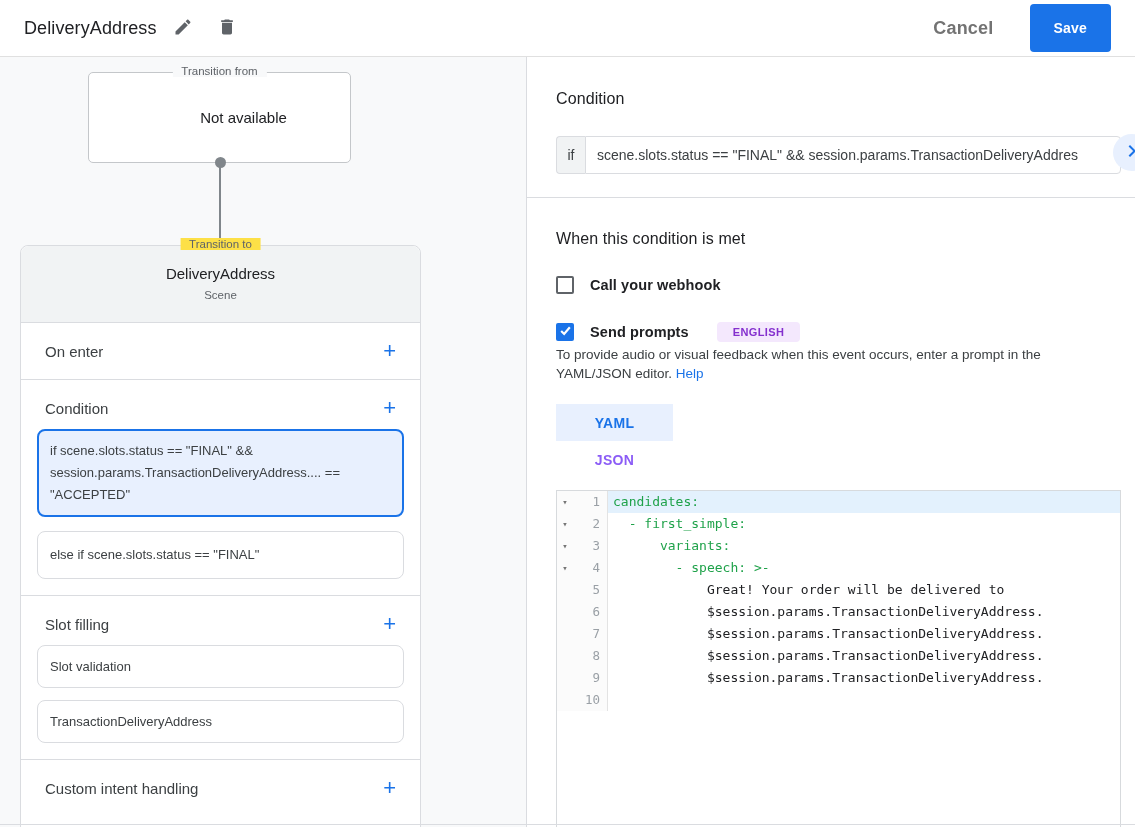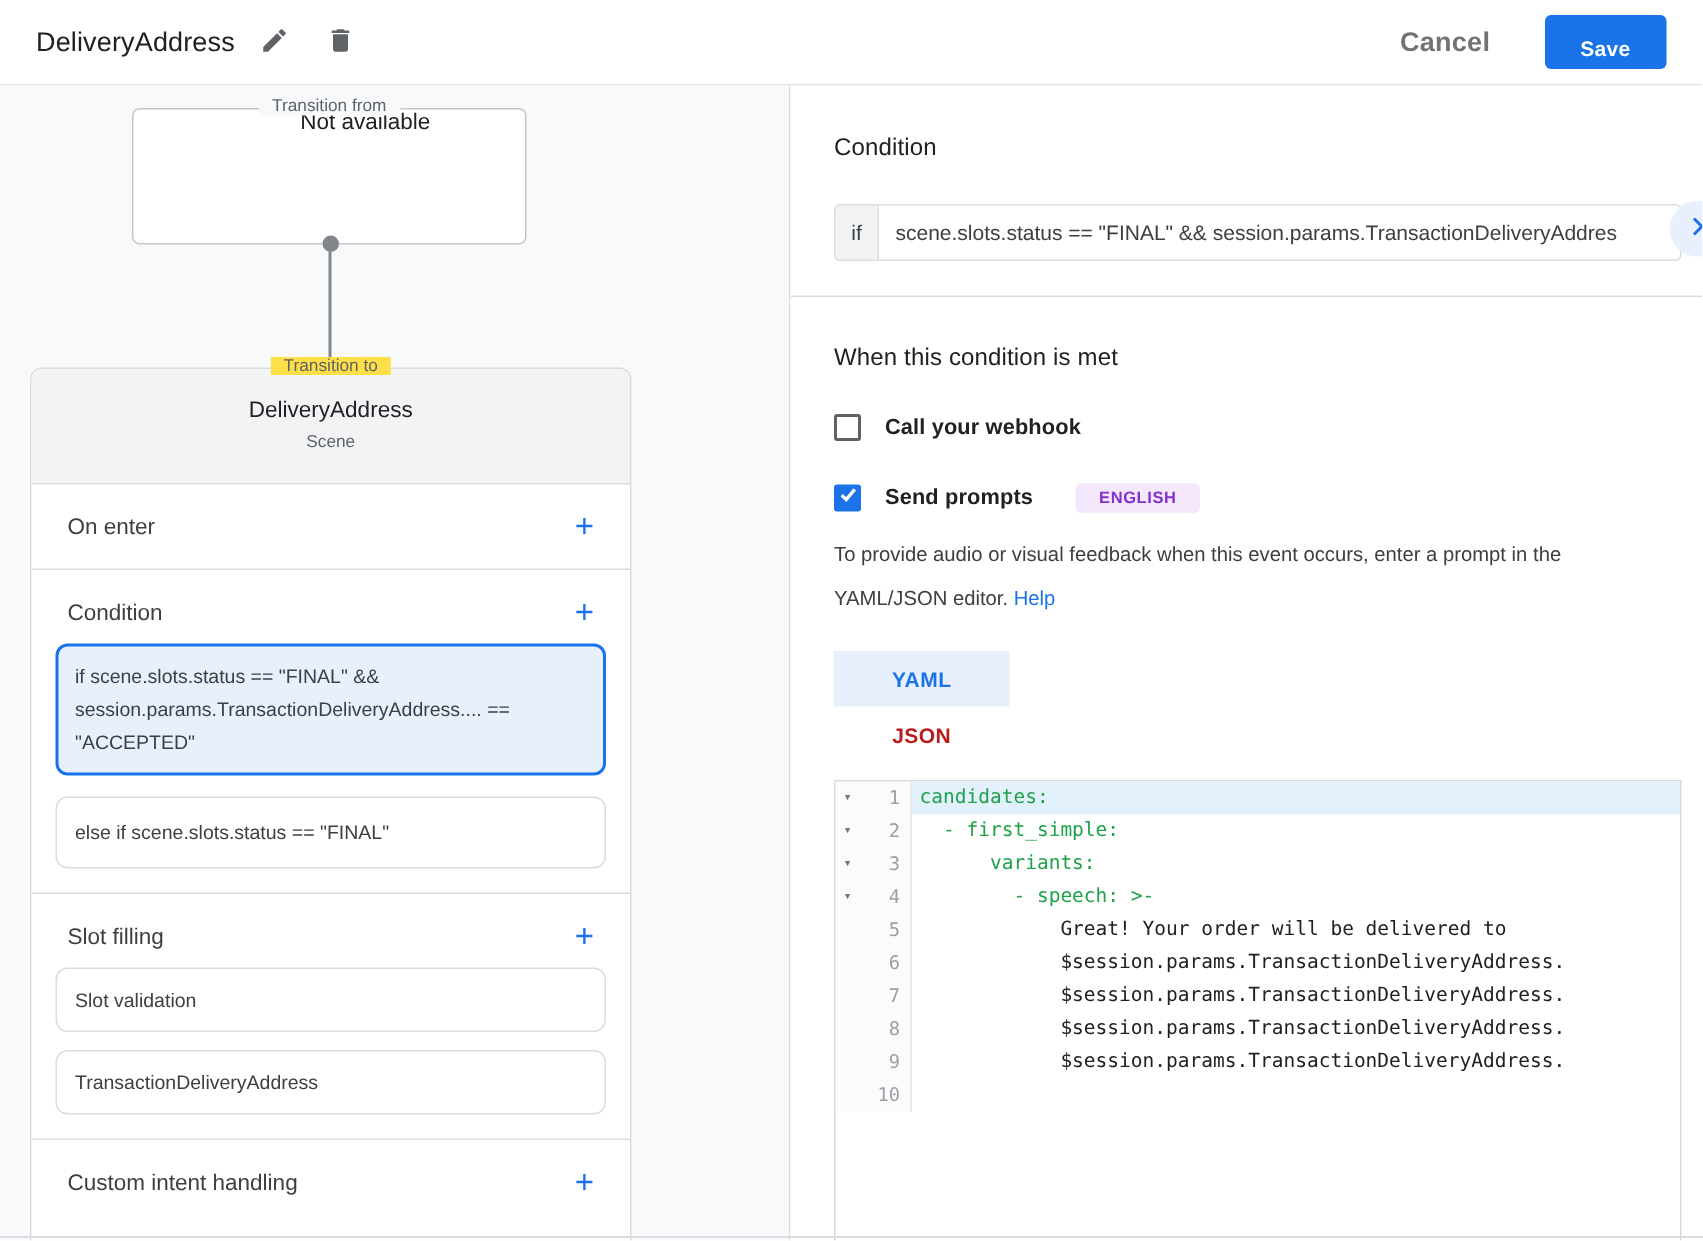--- a/index.html
+++ b/index.html
@@ -10,32 +10,32 @@
   .topbar { height:57px; display:flex; align-items:center; padding:0 24px;
     border-bottom:1px solid #e0e0e0; background:#fff; }
   .topbar-title { font-size:18px; color:#202124; letter-spacing:.1px; }
   .icon-btn { width:36px; height:36px; border:none; background:transparent; display:flex;
     align-items:center; justify-content:center; cursor:pointer; margin-left:8px; border-radius:50%; }
   .icon-btn svg { fill:#5f6368; }
   .topbar-spacer { flex:1; }
   .btn-text { color:#737373; font-size:18px; font-weight:700; background:none; border:none;
     padding:8px 16px; cursor:pointer; letter-spacing:.2px; }
   .btn-primary { background:#1a73e8; color:#fff; font-size:14px; font-weight:700; border:none;
-    border-radius:4px; padding:14px 24px; height:36px; margin-left:20px; cursor:pointer; letter-spacing:.2px; }
+    border-radius:4px; padding:14px 24px; height:48px; margin-left:20px; cursor:pointer; letter-spacing:.2px; }
 
   
   .main { display:flex; height:770px; }
   .left-panel { width:527px; background:#f8f9fa; border-right:1px solid #dadce0;
     position:relative; overflow:hidden; flex:none; }
   .right-panel { flex:1; background:#fff; position:relative; overflow:hidden; }
 
   
   .from-box { position:absolute; left:88px; top:15px; width:263px; height:91px;
     background:#fff; border:1px solid #c4c7ca; border-radius:5px;
-    display:flex; justify-content:center; }
+    display:flex; align-items:center; justify-content:center; }
   .legend { position:absolute; top:-8px; left:50%; transform:translateX(-50%);
     font-size:11.5px; color:#5f6368; background:#f8f9fa; padding:0 9px; white-space:nowrap; }
   .from-box .value { font-size:15px; color:#202124;margin-left:48px; }
 
   .connector { position:absolute; left:212px; top:100px; width:16px; height:134px; }
   .connector .dot { position:absolute; left:2.5px; top:0; width:11px; height:11px;
     border-radius:50%; background:#80868b; }
   .connector .line { position:absolute; left:7px; top:10px; width:2px; height:112px; background:#80868b; }
   .connector .head { position:absolute; left:1px; top:122px; width:0; height:0;
     border-left:7px solid transparent; border-right:7px solid transparent; border-top:11px solid #80868b; }
@@ -85,25 +85,25 @@
 
   .when-heading { margin-top:32px; }
   .check-row { display:flex; align-items:center; margin-top:28px; cursor:pointer; }
   .checkbox { width:18px; height:18px; border:2px solid #5f6368; border-radius:2px; flex:none; }
   .checkbox.checked { border:none; background:#1a73e8; display:flex; align-items:center;
     justify-content:center; }
   .checkbox.checked svg { stroke:#fff; }
   .check-label { font-size:14.5px; font-weight:700; color:#202124; margin-left:16px; letter-spacing:.1px; }
   .lang-badge { margin-left:28px; background:#f4e8fd; color:#8430ce; font-size:11px;
     font-weight:700; letter-spacing:.4px; padding:4px 16px; border-radius:4px; }
-  .desc { margin-top:13px; font-size:13.5px; color:#3c4043; line-height:29px; max-width:552px; }
+  .desc { margin-top:3px; font-size:13.5px; color:#3c4043; line-height:19px; max-width:552px; }
 
   .tabs { display:flex; margin-top:21px;flex-direction:column; }
   .tab { width:117px; height:37px; display:flex; align-items:center; justify-content:center;
-    font-size:14px; font-weight:700; letter-spacing:.3px; color:#b91c1c; cursor:pointer;
+    font-size:14px; font-weight:700; letter-spacing:.3px; color:#8b5cf6; cursor:pointer;
     border:none; background:transparent; }
   .tab.active { background:#e8f0fe; color:#1a73e8; }
 
   .editor { margin-top:12px; width:565px; height:350px; border:1px solid #d7dadd;
     font-family:"DejaVu Sans Mono", monospace; font-size:13px; line-height:22px;
     background:#fff; overflow:hidden; }
   .code-line { display:flex; height:22px; }
   .gutter { width:51px; flex:none; background:#fbfbfb; border-right:1px solid #e3e3e3;
     display:flex; align-items:center; }
   .fold { width:16px; text-align:center; font-size:9px; color:#757575; cursor:pointer; }

